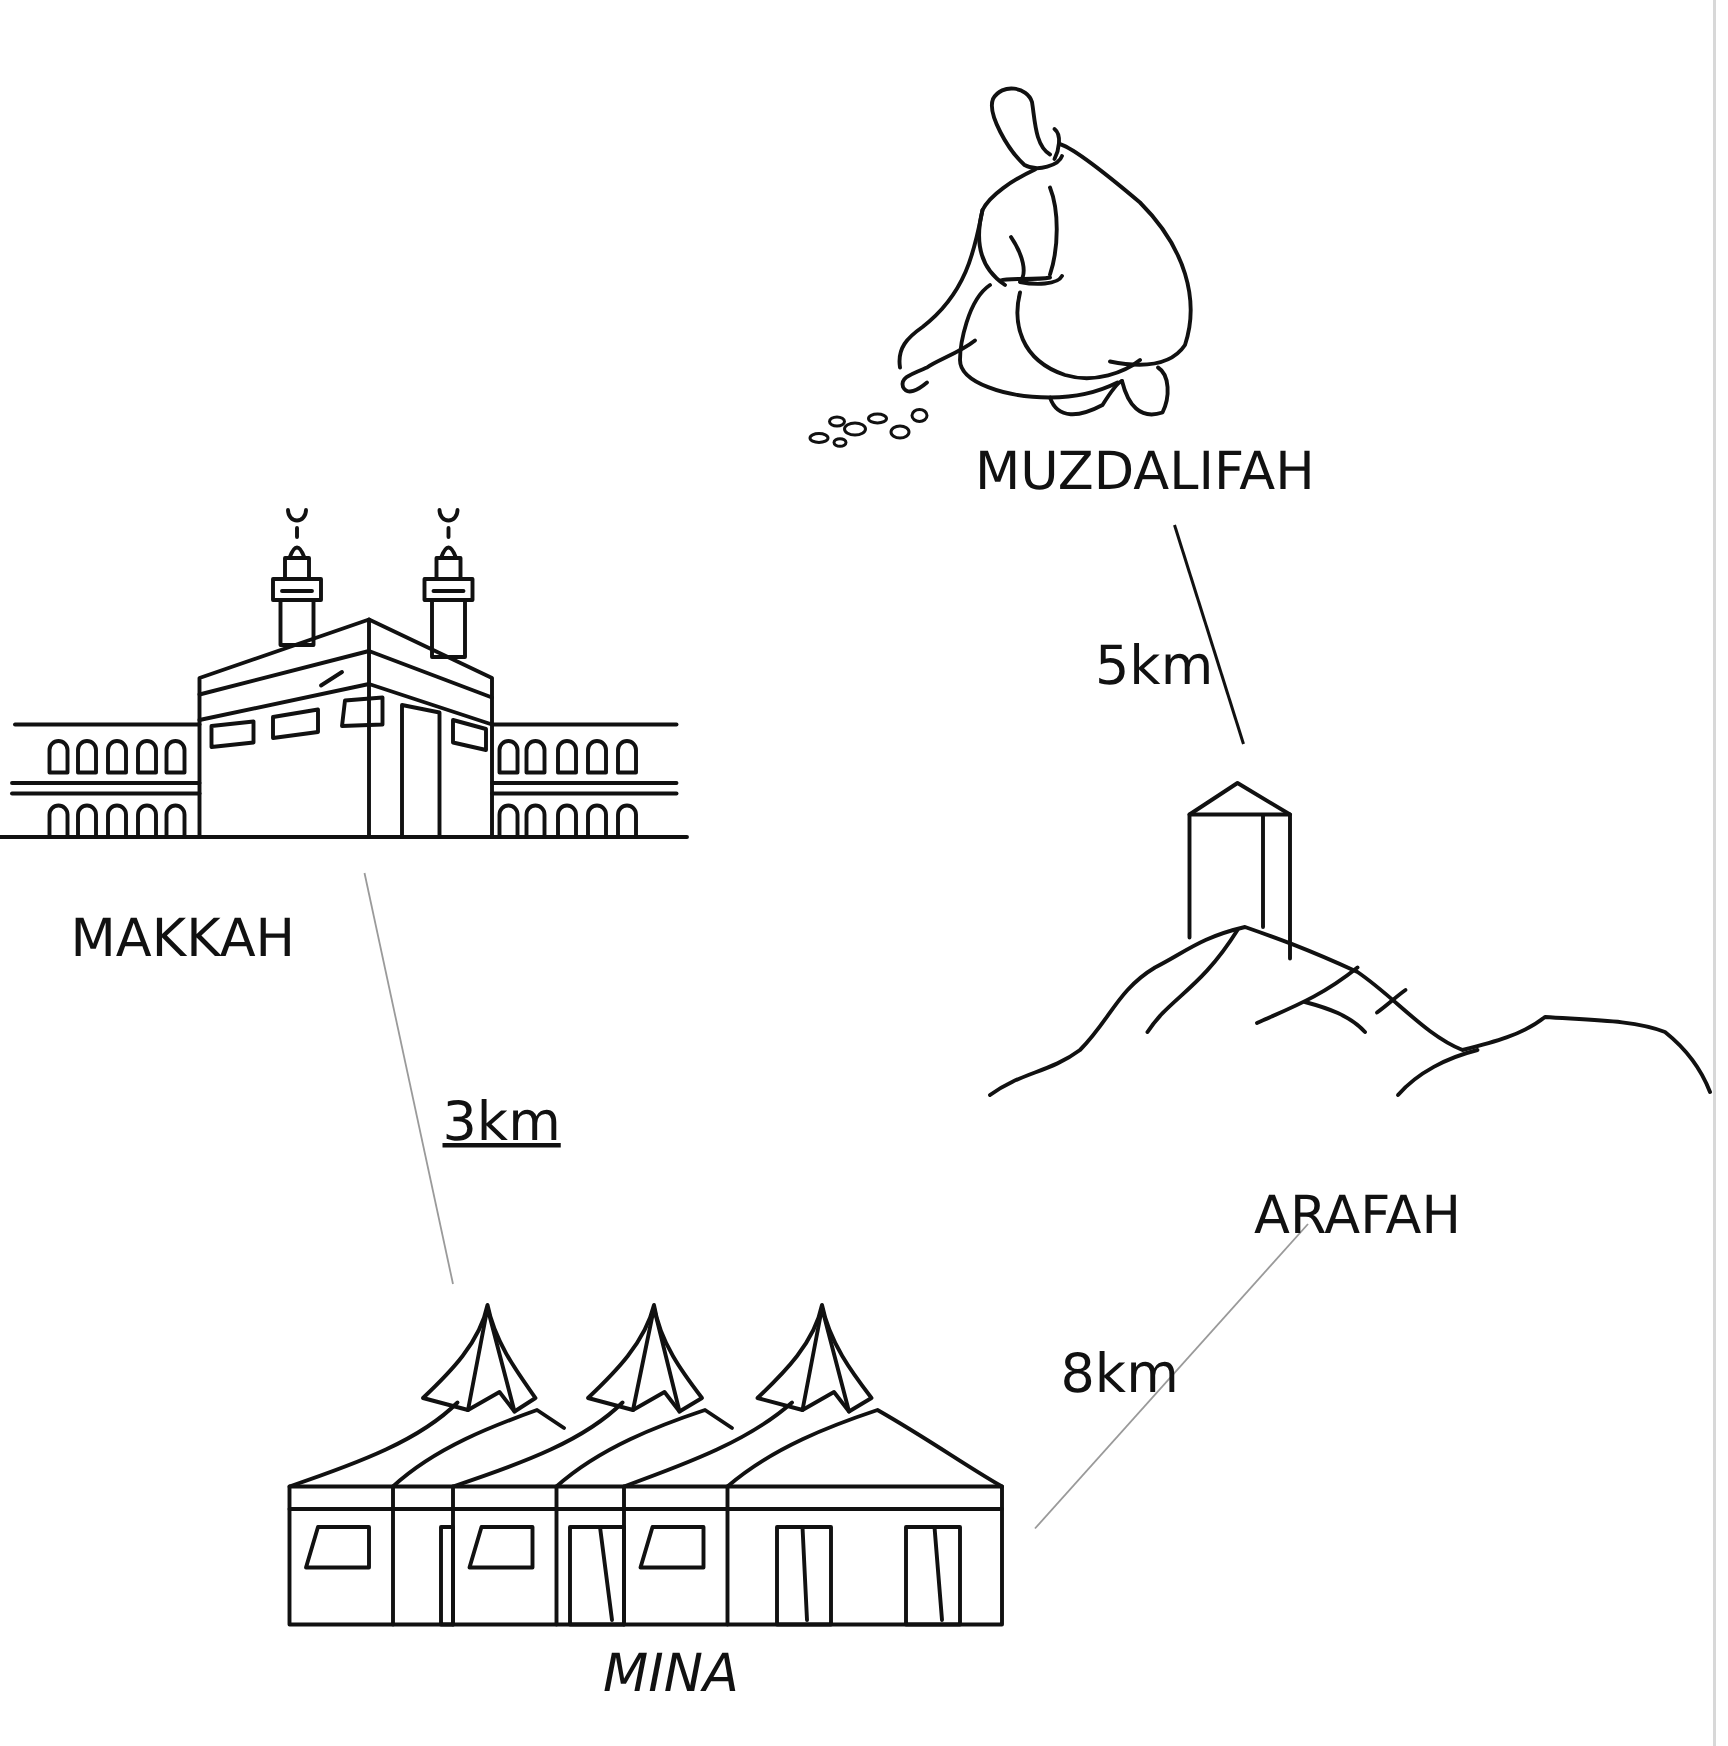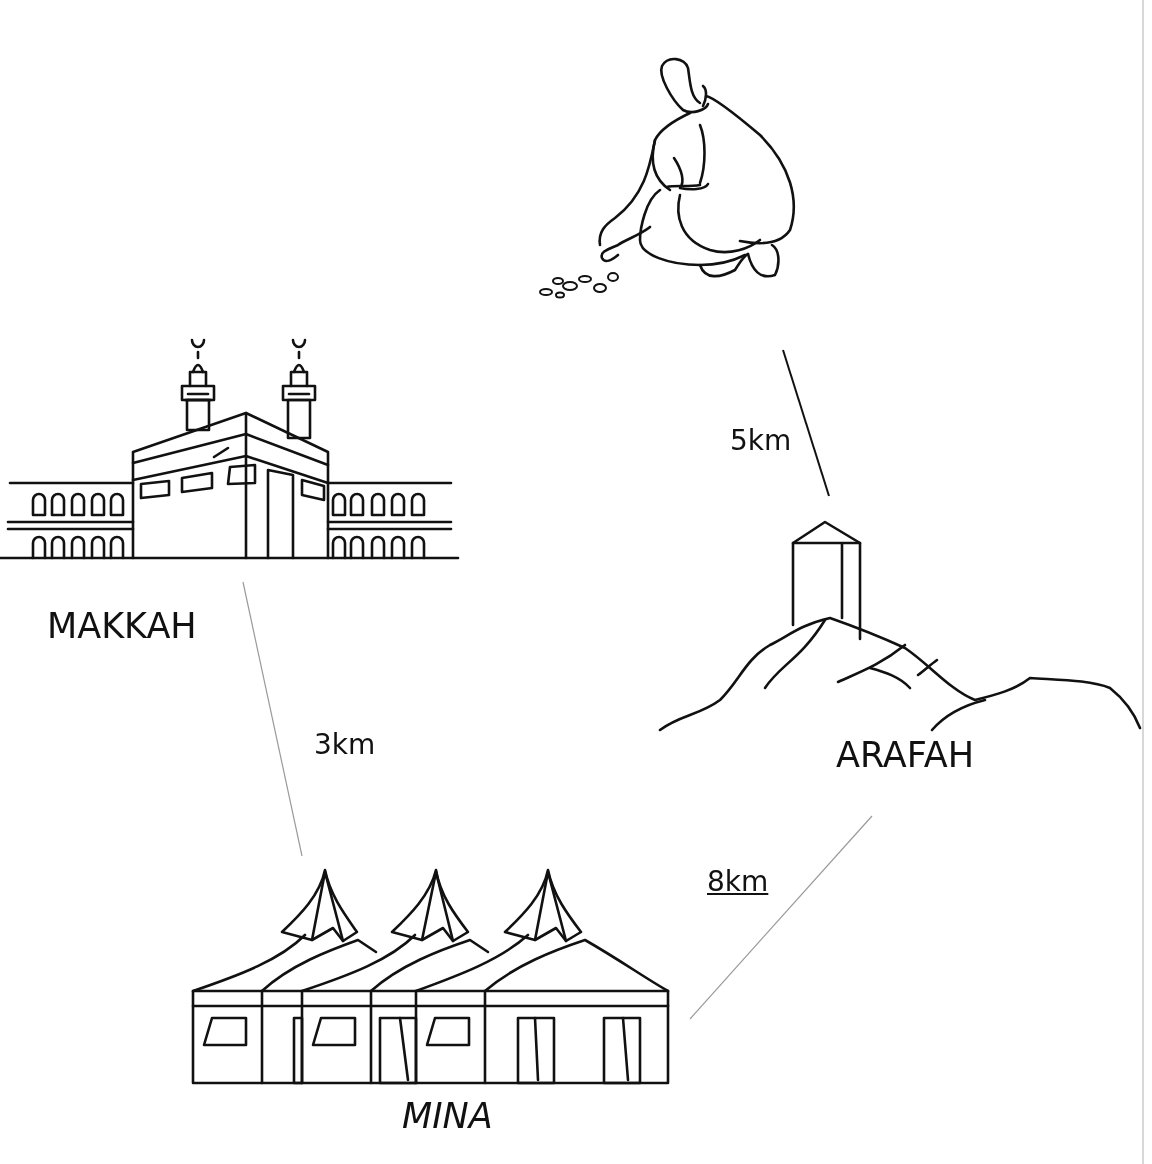--- a/index.html
+++ b/index.html
@@ -2,21 +2,21 @@
 <html><head>
   <meta charset="utf-8">
   <style>
     html, body { margin: 0; padding: 0; background: #ffffff; }
     body { width: 1152px; height: 1164px; position: relative; overflow: hidden;
            font-family: "DejaVu Sans", sans-serif; }
     .canvas { position: absolute; left: 0; top: 0; width: 1152px; height: 1164px; }
     .label { position: absolute; color: #111; font-family: "DejaVu Sans", sans-serif;
              font-size: 35px; letter-spacing: 0px; line-height: 1; white-space: nowrap; }
     .dist { position: absolute; color: #111; font-family: "DejaVu Sans", sans-serif;
-            font-size: 28px; line-height: 1; white-space: nowrap; }
+            font-size: 36px; line-height: 1; white-space: nowrap; }
     .edge-line { position: absolute; right: 8px; top: 0; width: 2px; height: 1164px; background: #d8d8d8; }
     svg .ink { fill: none; stroke: #111; stroke-width: 2.6; stroke-linejoin: round; stroke-linecap: round; }
     svg .ink-thin { fill: none; stroke: #111; stroke-width: 2; stroke-linejoin: round; stroke-linecap: round; }
     svg .route-thin { stroke: #9a9a9a; stroke-width: 1.2; fill: none; }
     svg .route-bold { stroke: #111; stroke-width: 2; fill: none; }
   </style>
 </head>
 <body>
 
 <div class="canvas">
@@ -160,21 +160,22 @@
       <rect class="ink" x="380" y="1018" width="36" height="65"></rect>
       <path class="ink" d="M400 1018 L408 1080"></path>
       <rect class="ink" x="518" y="1018" width="36" height="65"></rect>
       <path class="ink" d="M535 1018 L538 1080"></path>
       <rect class="ink" x="604" y="1018" width="36" height="65"></rect>
       <path class="ink" d="M623 1018 L628 1080"></path>
     </g>
   </svg>
 
   <div class="label" style="left:47px; top:609px;">MAKKAH</div>
-  <div class="label" style="left:836px; top:738px;">ARAFAH</div>
+  <div class="label" style="left:650px; top:298px;">MUZDALIFAH</div>
+  <div class="label" style="left:836px; top:794px;">ARAFAH</div>
   <div class="label" style="left:402px; top:1099px;font-style:italic;">MINA</div>
 
-  <div class="dist" style="left:314px; top:731px;">3km</div>
-  <div class="dist" style="left:707px; top:868px;text-decoration:underline;">8km</div>
+  <div class="dist" style="left:295px; top:731px;text-decoration:underline;">3km</div>
+  <div class="dist" style="left:707px; top:899px;">8km</div>
   <div class="dist" style="left:730px; top:427px;">5km</div>
 
   <div class="edge-line"></div>
 </div>
 
 </body></html>

